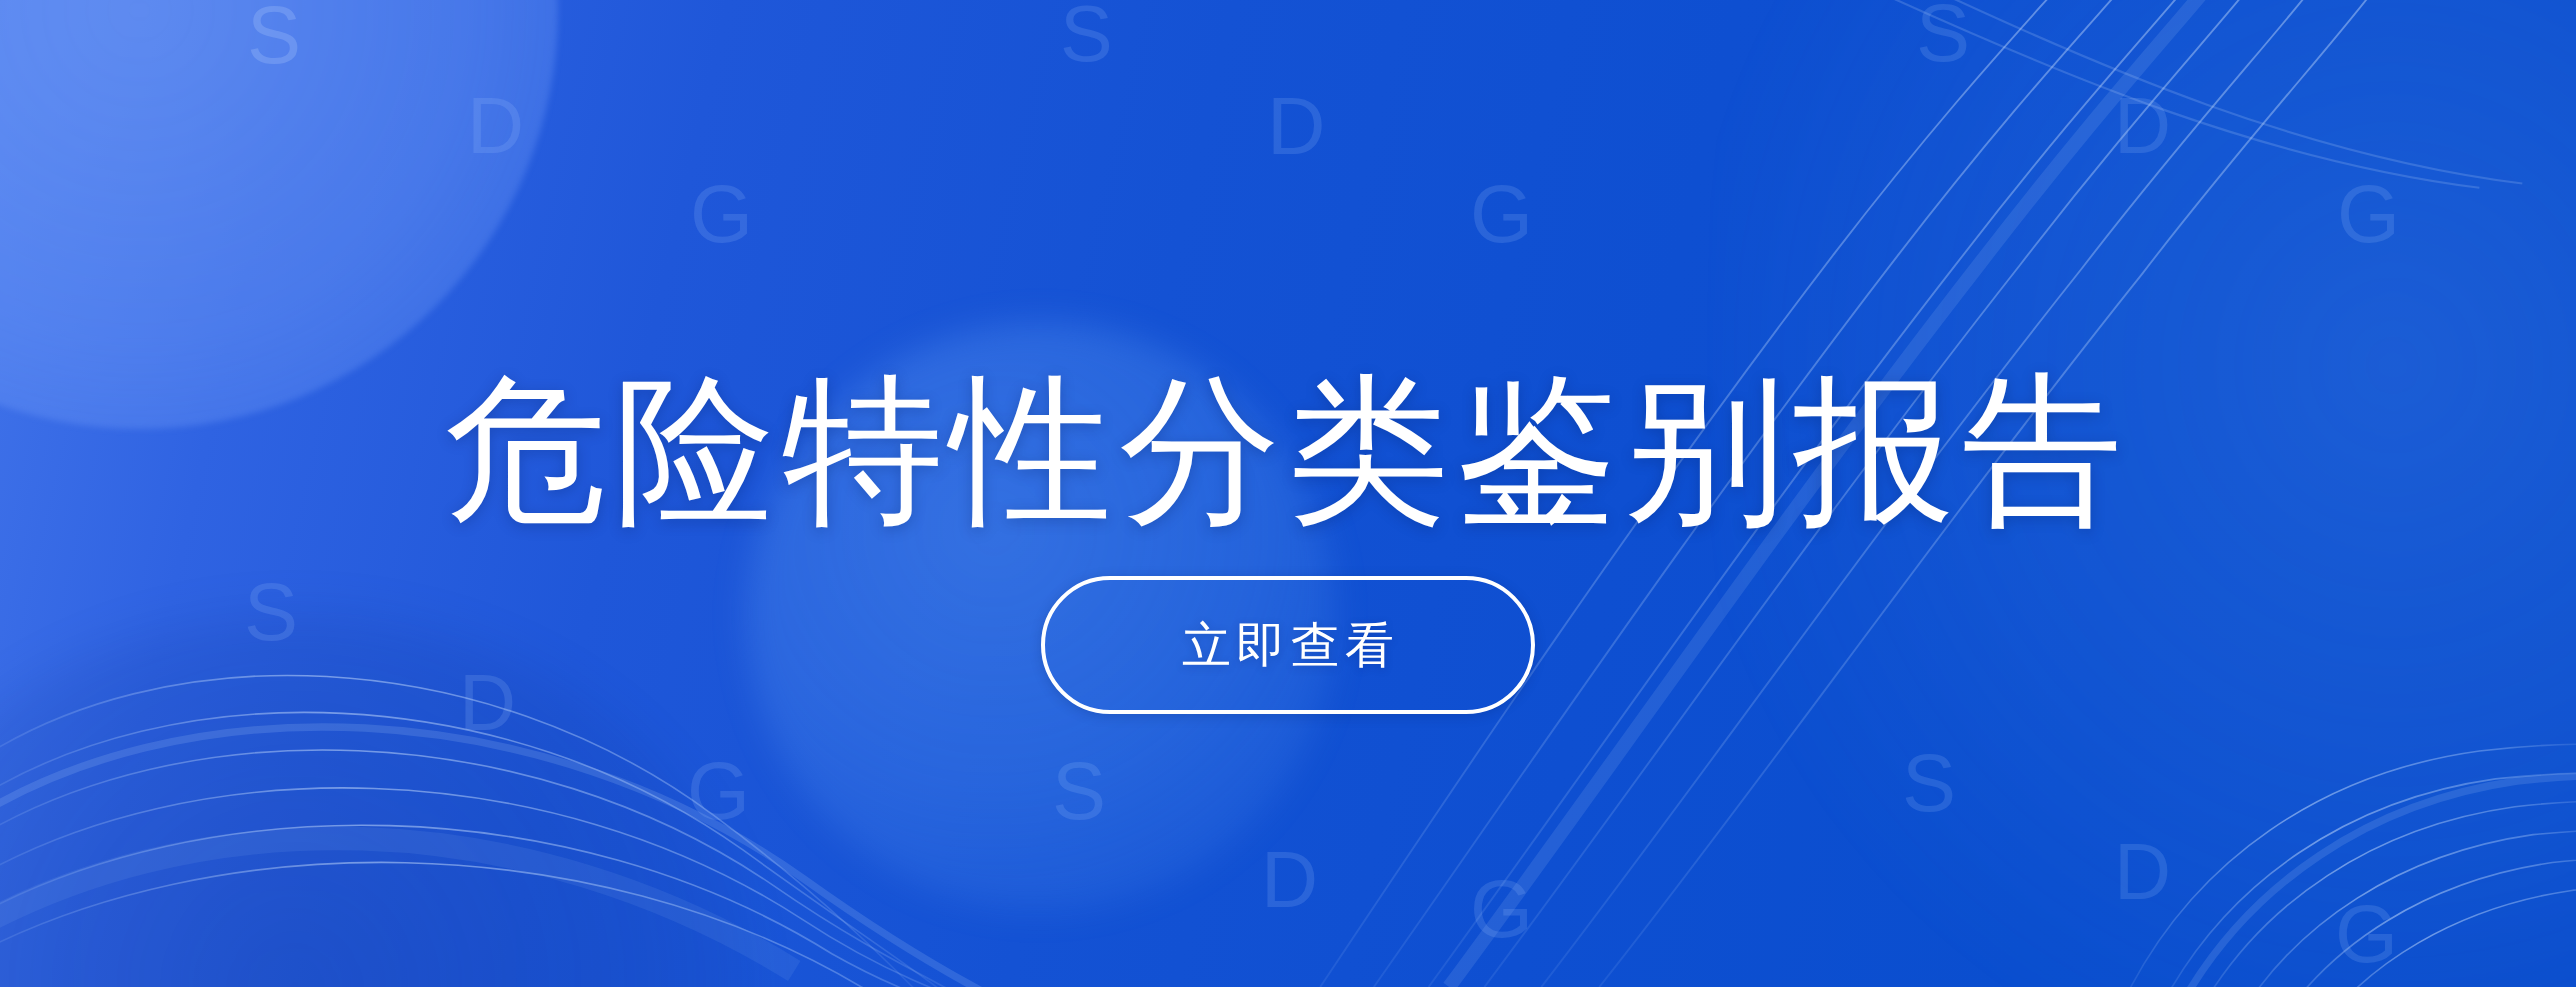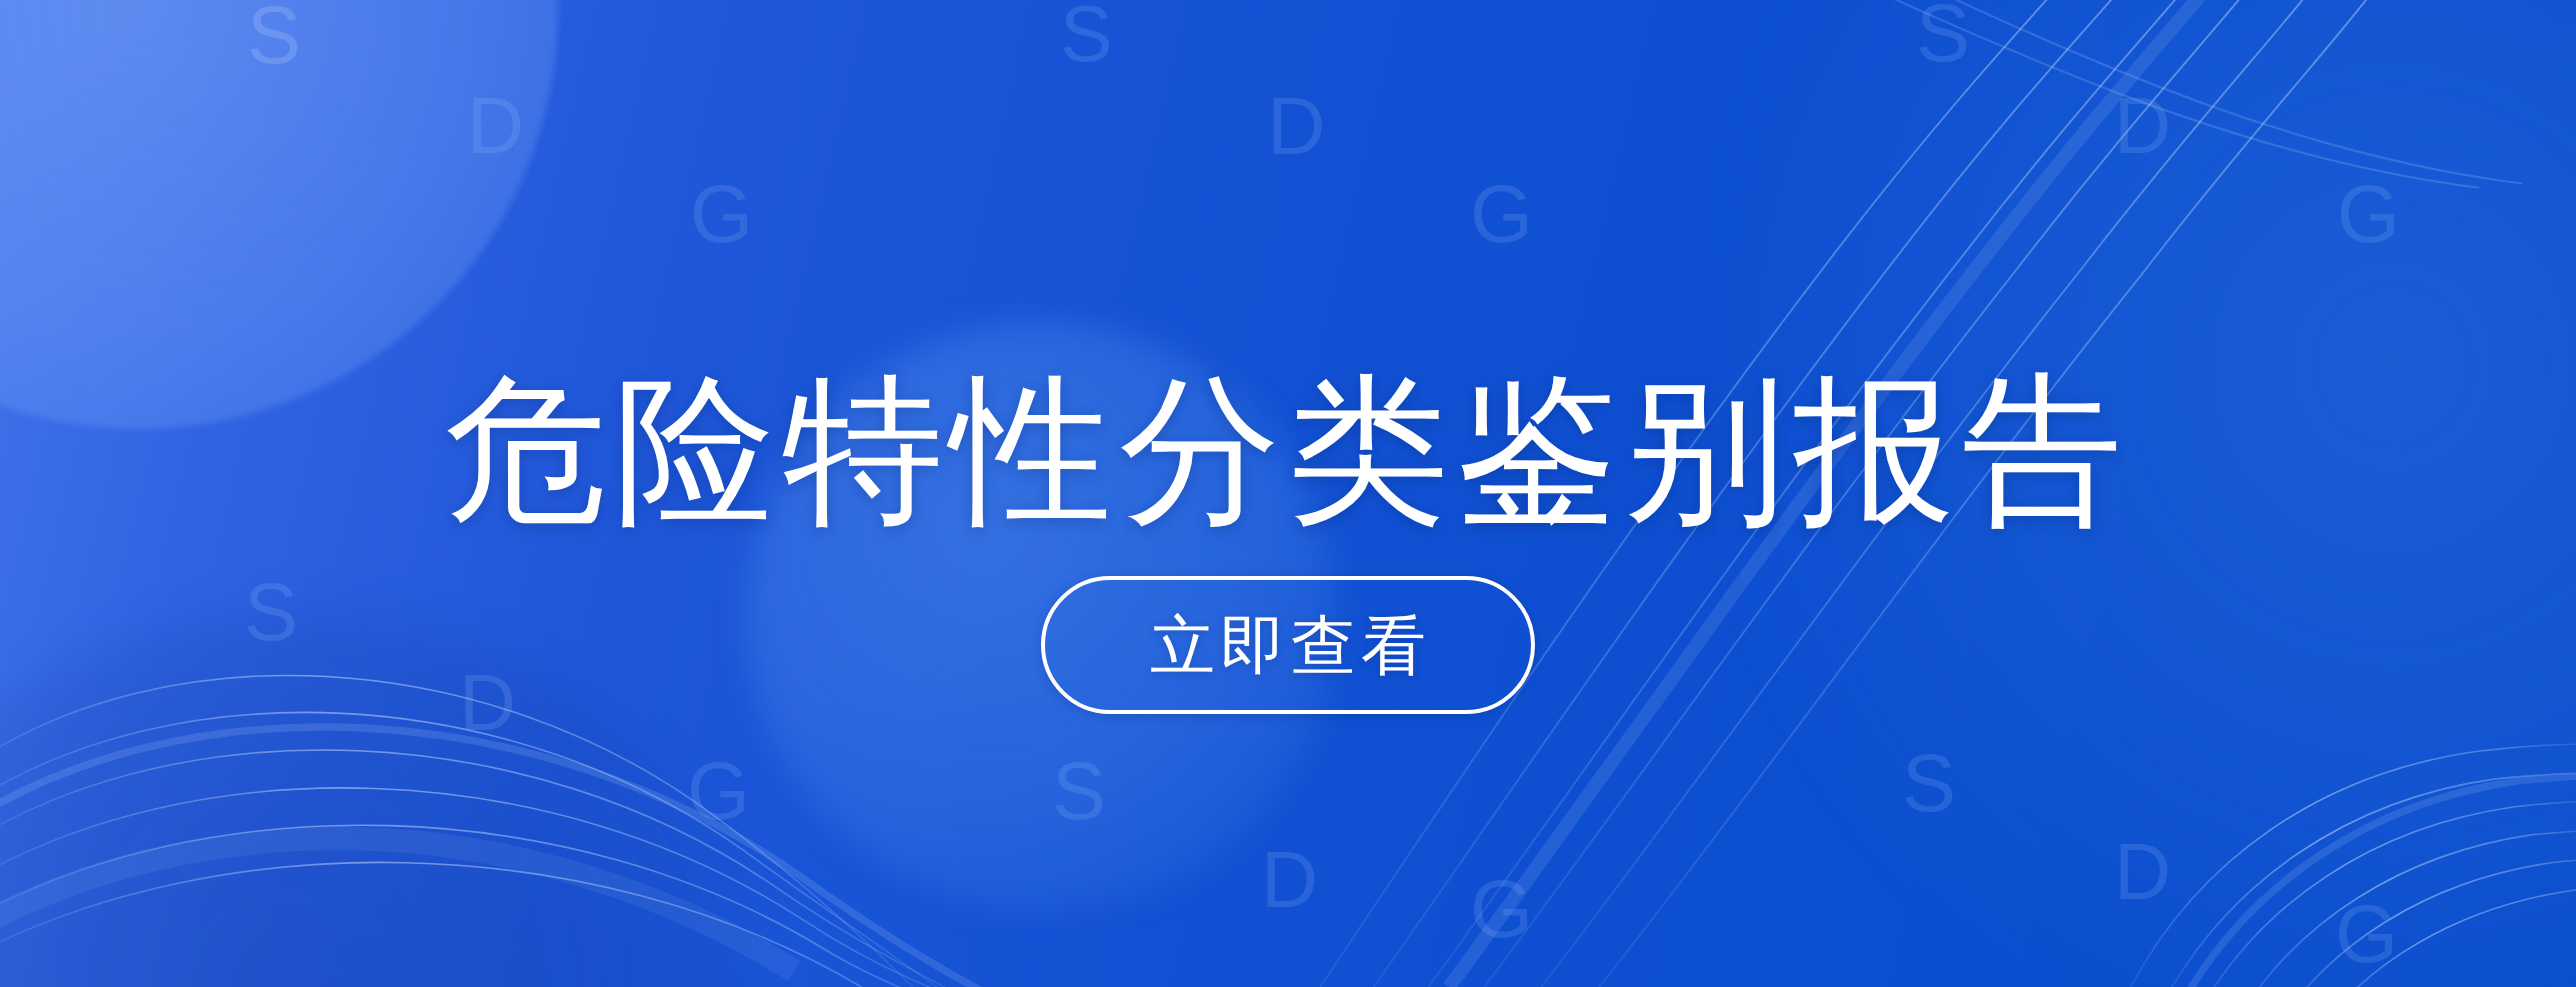--- a/index.html
+++ b/index.html
@@ -139,21 +139,21 @@
     border-radius: 69px;
     background: transparent;
     display: flex;
     align-items: center;
     justify-content: center;
     cursor: pointer;
     box-shadow: 0 2.1px 11.8px rgba(3,30,95,0.22);
   }
   #cta-label {
     color: #ffffff;
-    font-size: 65px;
+    font-size: 49px;
     font-weight: 400;
     line-height: 1;
     letter-spacing: 5.4px;
     text-indent: 5.4px;
     white-space: nowrap;
     text-shadow: 0 2.1px 8.6px rgba(3,30,95,0.24);
   }
 </style>
 </head>
 <body>

